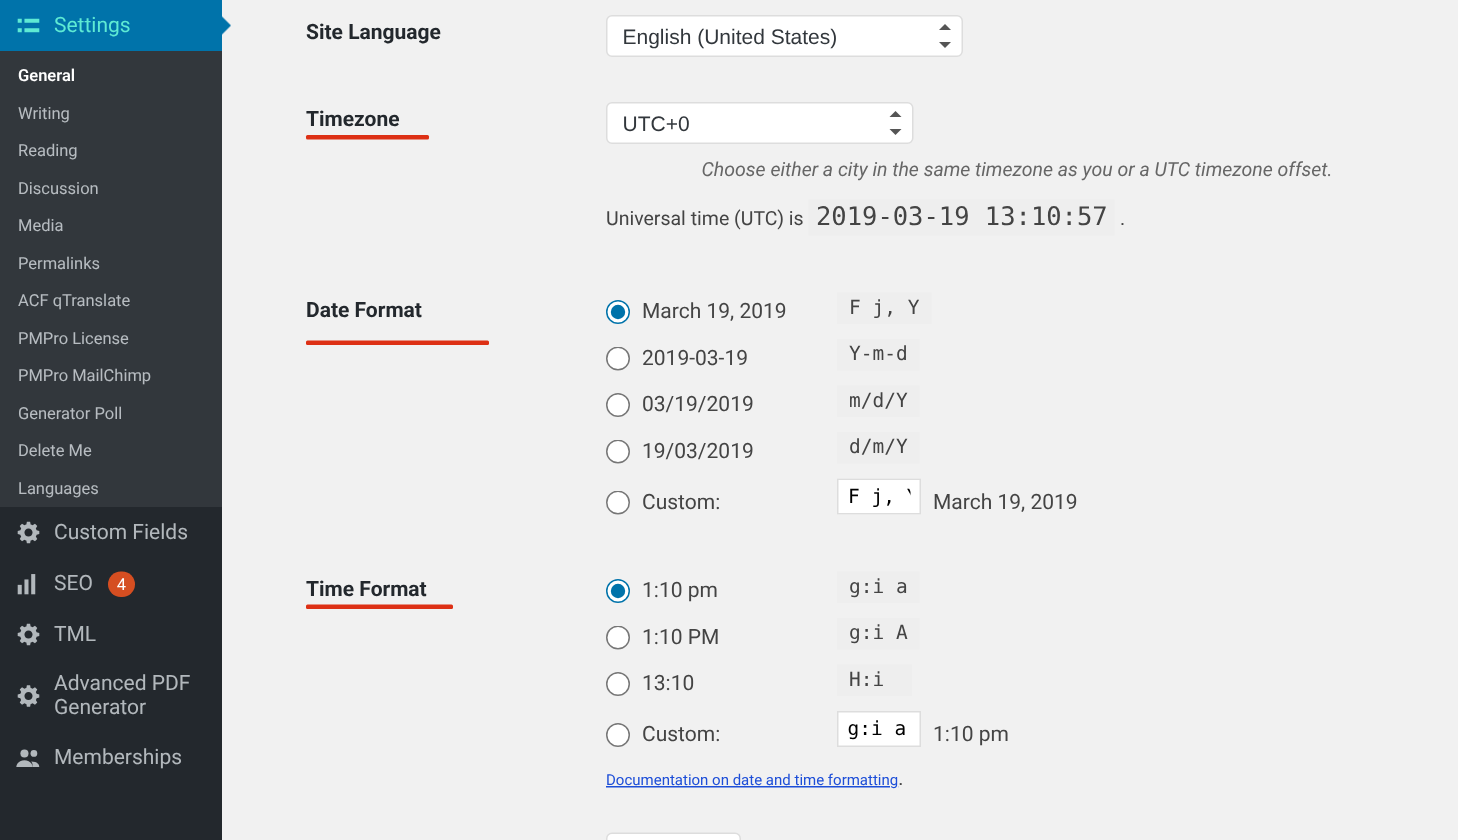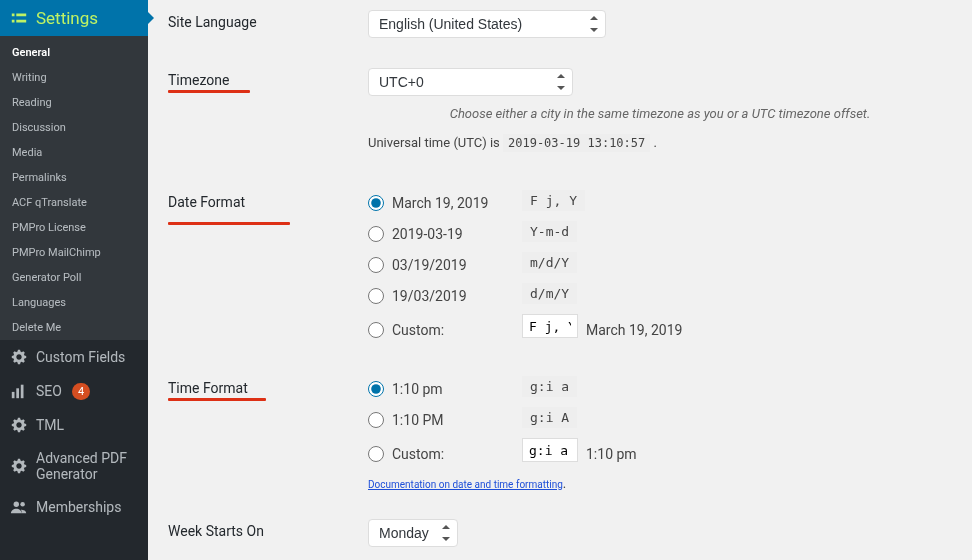--- a/index.html
+++ b/index.html
@@ -1,42 +1,42 @@
 <!DOCTYPE html>
 <html><head>
 <meta charset="utf-8">
 <style>
   * { box-sizing: border-box; margin: 0; padding: 0; }
   body { font-family: -apple-system, BlinkMacSystemFont, "Segoe UI", Roboto, sans-serif; font-size: 13px; color: #444; background: #f1f1f1; width: 972px; height: 560px; overflow: hidden; display: flex; }
   
   .sidebar { width: 148px; background: #23282d; color: #eee; flex-shrink: 0; }
-  .sidebar-top { background: #0073aa; color: #bef264; padding: 8px 10px; display: flex; align-items: center; gap: 8px; font-size: 17px; position: relative; }
+  .sidebar-top { background: #0073aa; color: #5eead4; padding: 8px 10px; display: flex; align-items: center; gap: 8px; font-size: 14px; position: relative; }
   .sidebar-top::after { content: ""; position: absolute; right: -6px; top: 50%; transform: translateY(-50%); width: 0; height: 0; border-top: 8px solid transparent; border-bottom: 8px solid transparent; border-left: 8px solid #0073aa; }
   .sidebar-sub { background: #32373c; }
   .sidebar-sub-item { padding: 6px 12px; color: rgba(240,245,250,0.7); font-size: 11px; cursor: pointer; }
   .sidebar-sub-item.active { color: #fff; font-weight: 600; }
   .sidebar-sub-first { padding-top: 10px; }
   .sidebar-main-item { padding: 8px 10px; display: flex; align-items: center; gap: 8px; color: rgba(240,245,250,0.7); font-size: 14px; cursor: pointer; border: none; background: none; width: 100%; text-align: left;}
   .icon { width: 18px; height: 18px; display: inline-flex; align-items: center; justify-content: center; fill: currentColor; flex-shrink: 0;}
   .badge { background: #d54e21; color: #fff; border-radius: 9px; padding: 0 6px; font-size: 11px; line-height: 17px; height: 17px; display: inline-block; margin-left: 2px;}
   
   .main { flex: 1; padding: 0 20px 0 20px; overflow-y: auto; }
   .form-row { display: flex; padding: 10px 0; align-items: flex-start; }
-  .form-label { width: 200px; font-weight: 400; color: #23282d; padding-top: 4px; font-size: 14px; position: relative;}
+  .form-label { width: 200px; font-weight: 700; color: #23282d; padding-top: 4px; font-size: 14px; position: relative; margin-left: 36px;}
   .form-field { flex: 1; }
   .underline { height: 3px; background: #dd3015; width: 82px; margin-top:2px; border-radius:1px;}
   
   select.wp-select { appearance: none; -webkit-appearance: none; border: 1px solid #ddd; background: #fff; border-radius: 4px; padding: 4px 26px 4px 10px; font-size: 14px; color: #32373c; height: 28px; line-height: 18px;}
   .select-wrap { position: relative; display: inline-block; }
   .select-wrap::after { content: ""; position: absolute; right: 8px; top: 6px; width: 0; height: 0; border-left: 4px solid transparent; border-right: 4px solid transparent; border-bottom: 4px solid #555; }
   .select-wrap::before { content: ""; position: absolute; right: 8px; bottom: 6px; width: 0; height: 0; border-left: 4px solid transparent; border-right: 4px solid transparent; border-top: 4px solid #555; }
   
   .desc { color: #666; font-style: italic; font-size: 13px; margin-top: 10px; text-align: center; }
   .utc-line { color: #444; font-size: 13px; margin-top: 14px; }
-  code { background: #eee; padding: 2px 5px; font-family: Menlo, Consolas, monospace; font-size: 12px; white-space: nowrap;}
+  code { background: #eee; padding: 2px 5px; font-family: Menlo, Consolas, monospace; font-size: 17px; white-space: nowrap;}
   
   .radio-row { display: flex; align-items: flex-end; margin-bottom: 10px; font-size: 14px; color: #444; }
   .radio-row input[type=radio]{ width:16px; height:16px; accent-color:#0073aa; margin:0;}
   .radio-label { width: 130px; margin-left: 8px; }
   .fmt-code { background: #eee; padding: 3px 8px; font-family: Menlo, Consolas, monospace; font-size: 13px; min-width: 50px; display:inline-block;}
   .custom-input { border: 1px solid #ddd; padding: 2px 6px; font-family: Menlo, Consolas, monospace; font-size: 13px; width: 56px; height: 24px;}
   .custom-preview { margin-left: 8px; font-size: 14px;}
   
   a.doc-link { color: #1d4ed8; text-decoration: underline; font-size: 10px;}
 </style>
@@ -56,22 +56,22 @@
       <div class="sidebar-sub-item active sidebar-sub-first">General</div>
       <div class="sidebar-sub-item">Writing</div>
       <div class="sidebar-sub-item">Reading</div>
       <div class="sidebar-sub-item">Discussion</div>
       <div class="sidebar-sub-item">Media</div>
       <div class="sidebar-sub-item">Permalinks</div>
       <div class="sidebar-sub-item">ACF qTranslate</div>
       <div class="sidebar-sub-item">PMPro License</div>
       <div class="sidebar-sub-item">PMPro MailChimp</div>
       <div class="sidebar-sub-item">Generator Poll</div>
+      <div class="sidebar-sub-item">Delete Me</div>
       <div class="sidebar-sub-item">Languages</div>
-      <div class="sidebar-sub-item">Delete Me</div>
     </div>
   <div id="sidebar-main">
       <div class="sidebar-main-item">
         <span class="icon">
           <svg viewBox="0 0 20 20" width="18" height="18">
             <path d="M18 11.2v-2.4l-2-0.4c-0.1-0.5-0.3-1-0.6-1.4l1.1-1.8-1.7-1.7-1.8 1.1c-0.4-0.3-0.9-0.5-1.4-0.6l-0.4-2h-2.4l-0.4 2c-0.5 0.1-1 0.3-1.4 0.6l-1.8-1.1-1.7 1.7 1.1 1.8c-0.3 0.4-0.5 0.9-0.6 1.4l-2 0.4v2.4l2 0.4c0.1 0.5 0.3 1 0.6 1.4l-1.1 1.8 1.7 1.7 1.8-1.1c0.4 0.3 0.9 0.5 1.4 0.6l0.4 2h2.4l0.4-2c0.5-0.1 1-0.3 1.4-0.6l1.8 1.1 1.7-1.7-1.1-1.8c0.3-0.4 0.5-0.9 0.6-1.4l2-0.4zM10 13c-1.7 0-3-1.3-3-3s1.3-3 3-3 3 1.3 3 3-1.3 3-3 3z"></path>
           </svg>
         </span>
         <span>Custom Fields</span>
       </div>
@@ -193,20 +193,25 @@
           <span class="radio-label">1:10 pm</span>
           <span class="fmt-code">g:i a</span>
         </div>
         <div class="radio-row">
           <input type="radio" name="time-format" style="">
           <span class="radio-label">1:10 PM</span>
           <span class="fmt-code">g:i A</span>
         </div>
         <div class="radio-row">
           <input type="radio" name="time-format" style="">
+          <span class="radio-label">13:10</span>
+          <span class="fmt-code">H:i</span>
+        </div>
+        <div class="radio-row">
+          <input type="radio" name="time-format" style="">
           <span class="radio-label">Custom:</span>
           <input class="custom-input" value="g:i a" style="">
           <span class="custom-preview">1:10 pm</span>
         </div>
         <div style="margin-top: 14px;"><a href="#" class="doc-link">Documentation on date and time formatting</a><span>.</span></div>
       </div>
   </div>
 
   <div class="form-row" style="padding-top:18px">
     <div class="form-label">Week Starts On</div>

